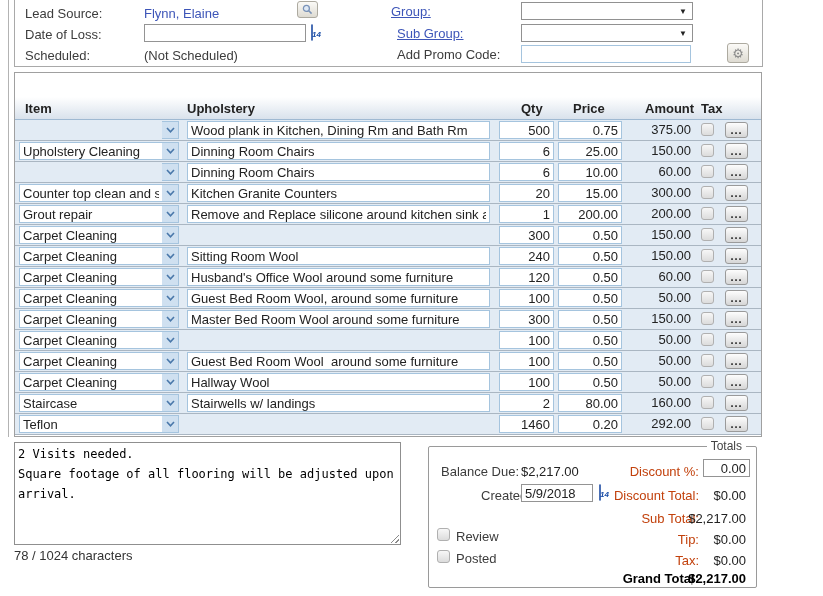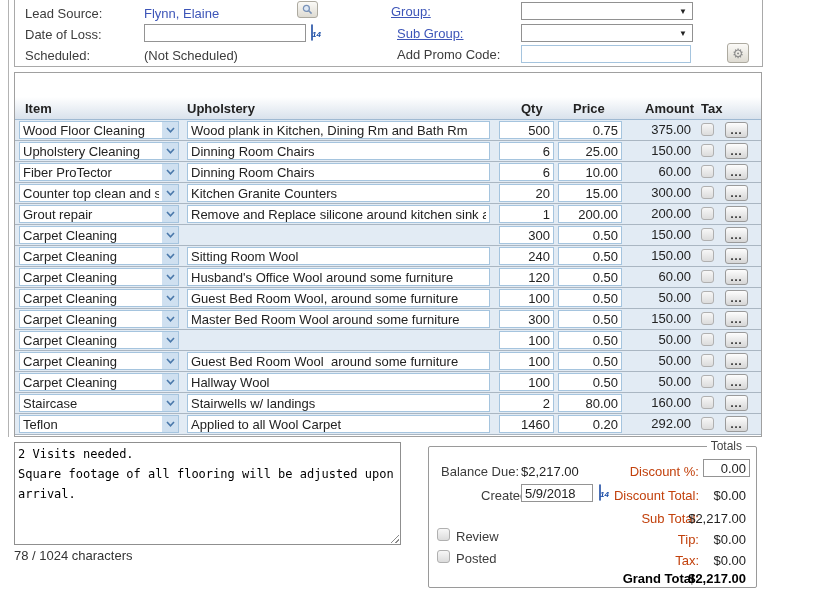--- a/index.html
+++ b/index.html
@@ -125,21 +125,20 @@
     <span style="left:10px;">Item</span>
     <span style="left:172px;">Upholstery</span>
     <span style="left:506px;">Qty</span>
     <span style="left:558px;">Price</span>
     <span style="left:630px;">Amount</span>
     <span style="left:686px;">Tax</span>
   </div>
 
   <div class="tbody">
   <div class="trow">
-    <input class="rin c-item" value="Wood Floor Cleaning" style="">
     <span class="dd">
       <svg width="9" height="6" viewBox="0 0 9 6">
             <polyline points="1,1 4.5,4.8 8,1" stroke="#4a78aa" stroke-width="1.6" fill="none"></polyline>
           </svg>
     </span>
     <input class="rin c-desc" value="Wood plank in Kitchen, Dining Rm and Bath Rm" style="">
     <input class="rin c-qty" value="500" style="">
     <input class="rin c-price" value="0.75" style="">
     <span class="c-amt">375.00</span>
     <span class="cbx row-cbx"></span>
@@ -155,21 +154,20 @@
     </span>
     <input class="rin c-desc" value="Dinning Room Chairs" style="">
     <input class="rin c-qty" value="6" style="">
     <input class="rin c-price" value="25.00" style="">
     <span class="c-amt">150.00</span>
     <span class="cbx row-cbx"></span>
     <button class="morebtn">...</button>
   </div>
 
   <div class="trow">
-    <input class="rin c-item" value="Fiber ProTector" style="">
     <span class="dd">
       <svg width="9" height="6" viewBox="0 0 9 6">
             <polyline points="1,1 4.5,4.8 8,1" stroke="#4a78aa" stroke-width="1.6" fill="none"></polyline>
           </svg>
     </span>
     <input class="rin c-desc" value="Dinning Room Chairs" style="">
     <input class="rin c-qty" value="6" style="">
     <input class="rin c-price" value="10.00" style="">
     <span class="c-amt">60.00</span>
     <span class="cbx row-cbx"></span>
@@ -339,21 +337,20 @@
     <button class="morebtn">...</button>
   </div>
 
   <div class="trow">
     <input class="rin c-item" value="Teflon" style="">
     <span class="dd">
       <svg width="9" height="6" viewBox="0 0 9 6">
             <polyline points="1,1 4.5,4.8 8,1" stroke="#4a78aa" stroke-width="1.6" fill="none"></polyline>
           </svg>
     </span>
-    <input class="rin c-desc" value="Applied to all Wool Carpet" style="">
     <input class="rin c-qty" value="1460" style="">
     <input class="rin c-price" value="0.20" style="">
     <span class="c-amt">292.00</span>
     <span class="cbx row-cbx"></span>
     <button class="morebtn">...</button>
   </div>
 </div>
 </div>
 
 <div class="abs notes-wrap">

